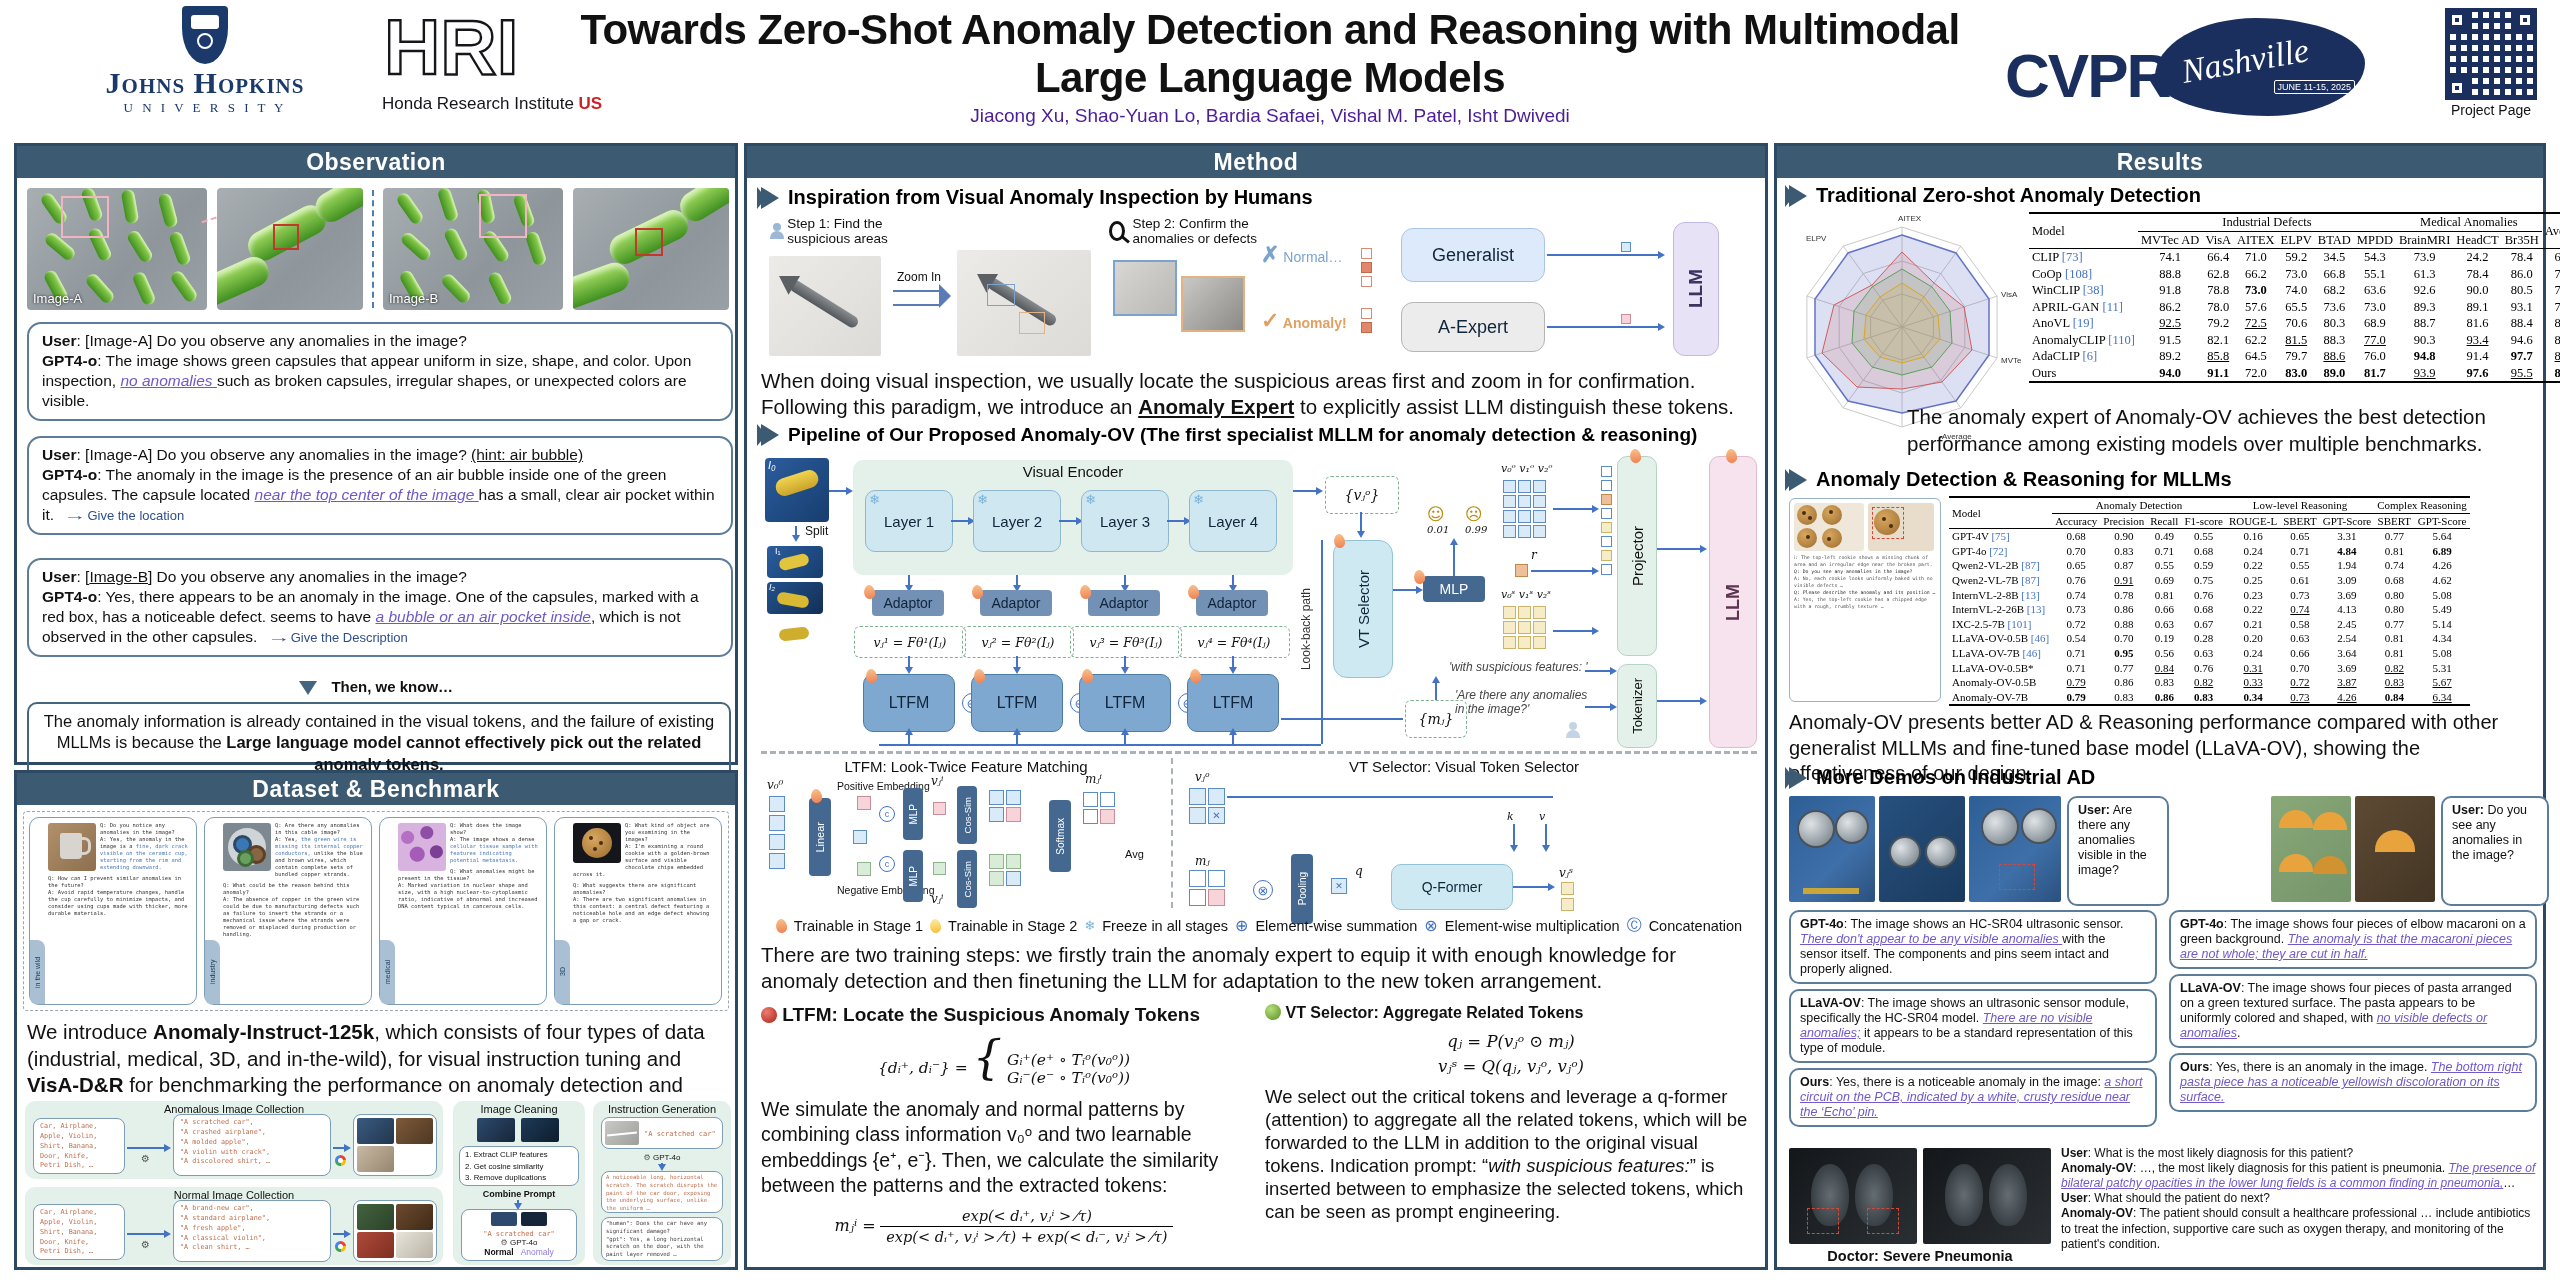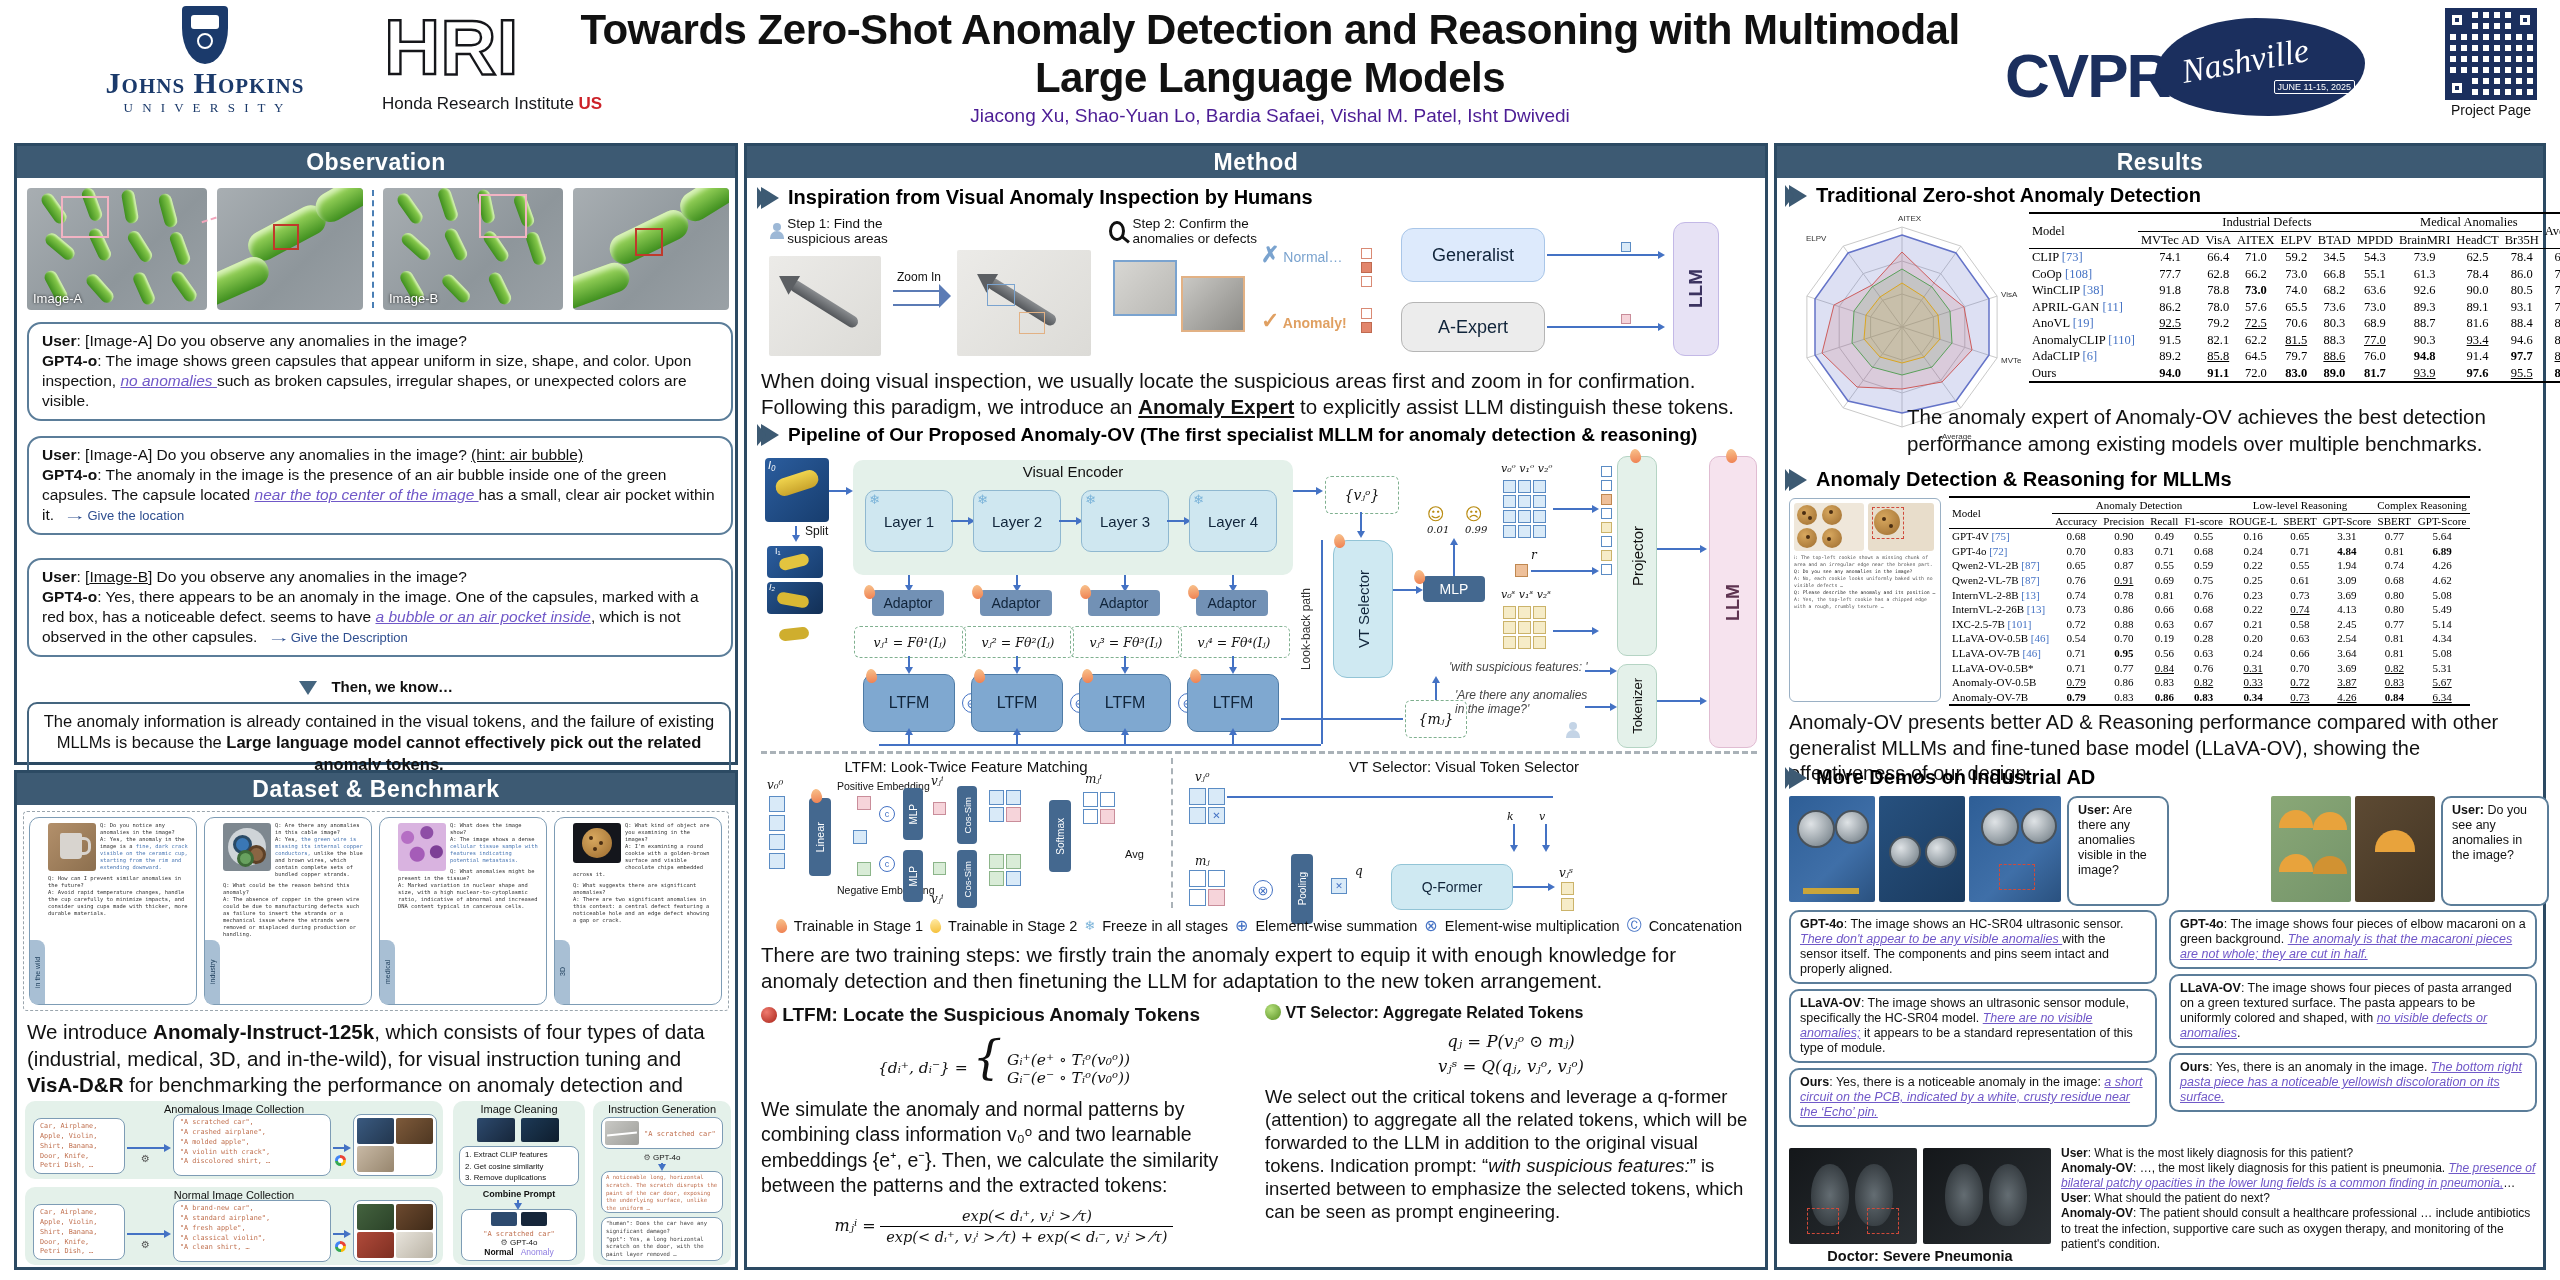--- a/index.html
+++ b/index.html
@@ -824,27 +824,27 @@
     <tbody>
         <tr>
           <td class="mdl">CLIP <span class="cite">[73]</span></td>
           <td>74.1</td>
           <td>66.4</td>
           <td>71.0</td>
           <td>59.2</td>
           <td>34.5</td>
           <td>54.3</td>
           <td>73.9</td>
-          <td>62.5</td>
+          <td>24.2</td>
           <td>78.4</td>
           <td>63.1</td>
         </tr>
         <tr>
           <td class="mdl">CoOp <span class="cite">[108]</span></td>
-          <td>77.7</td>
+          <td>88.8</td>
           <td>62.8</td>
           <td>66.2</td>
           <td>73.0</td>
           <td>66.8</td>
           <td>55.1</td>
           <td>61.3</td>
           <td>78.4</td>
           <td>86.0</td>
           <td>70.9</td>
         </tr>

